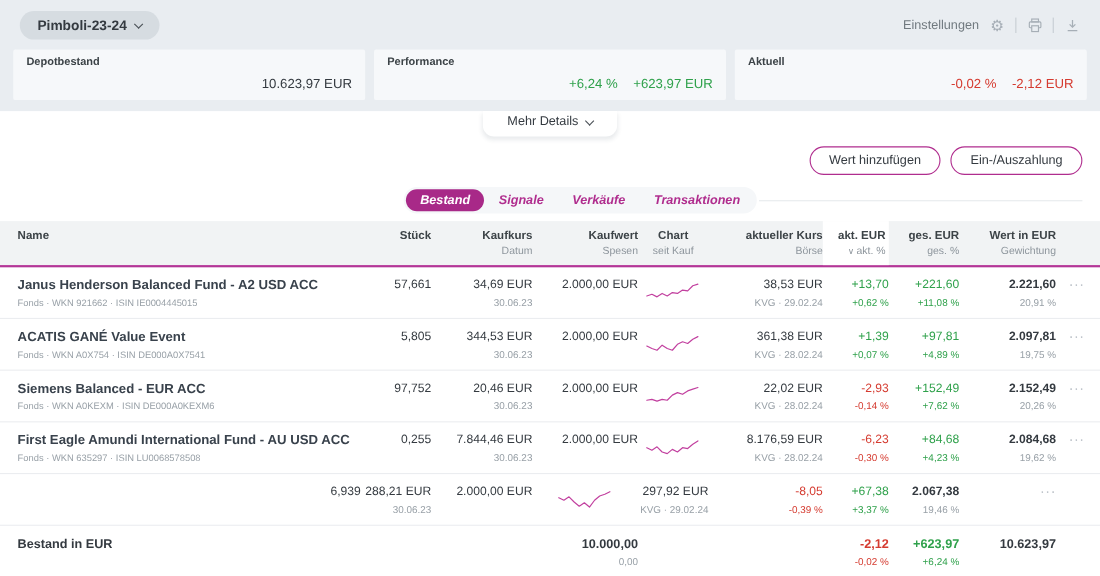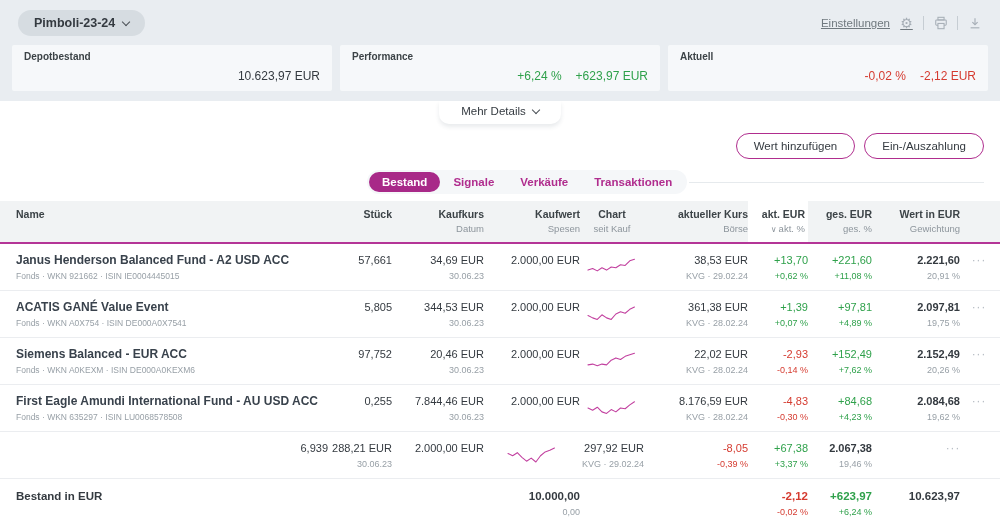--- a/index.html
+++ b/index.html
@@ -18,40 +18,40 @@
   *{box-sizing:border-box;margin:0;padding:0;}
   html,body{width:1000px;height:524px;overflow:hidden;}
   body{font-family:"Liberation Sans",sans-serif;background:#fff;color:var(--text);}
   .page{width:1000px;height:524px;position:relative;}
 
   
   .top{background:var(--topbg);padding:8px 12px 10px 12px;}
   .top-row1{display:flex;justify-content:space-between;align-items:center;height:30px;padding:0 6px 0 6px;}
   .portfolio-pill{display:flex;align-items:center;gap:8px;background:#d6dce1;border-radius:16px;padding:6px 16px;font-size:12.5px;font-weight:bold;color:#343a40;cursor:pointer;}
   .chev{width:6px;height:6px;border-right:1.6px solid #4a5056;border-bottom:1.6px solid #4a5056;transform:rotate(45deg);margin-top:-3px;display:inline-block;}
-  .settings{display:flex;align-items:center;gap:9px;color:#70797f;font-size:11.5px;text-decoration:underline;}
+  .settings{display:flex;align-items:center;gap:9px;color:#70797f;font-size:11.5px;}
   .settings .ic{width:15px;height:15px;display:inline-flex;align-items:center;justify-content:center;color:#a6aeb6;cursor:pointer;}
   .settings .gear{font-size:14px;line-height:1;}
   .vsep{width:1px;height:14px;background:#c6cdd3;}
   .cards{display:flex;gap:8px;margin-top:7px;}
   .card{flex:1;background:var(--cardbg);border-radius:2px;padding:6px 12px 8px 12px;height:46px;display:flex;flex-direction:column;justify-content:space-between;}
   .card-label{font-size:10px;font-weight:bold;color:#3c4347;}
   .card-value{text-align:right;font-size:12px;color:#343a40;}
   .card-value .gap{display:inline-block;width:14px;}
 
   
   .more-tab{width:122px;margin:0 auto;background:#fff;text-align:left;font-size:11.5px;color:#343a40;padding:4px 0 7px 0;border-radius:0 0 10px 10px;box-shadow:0 3px 4px rgba(40,60,80,.10);display:flex;align-items:center;justify-content:center;gap:7px;cursor:pointer;}
 
   
   .actions{display:flex;justify-content:flex-end;gap:9px;padding:9px 16px 4px 16px;}
   .btn-outline{border:1.5px solid var(--magenta);border-radius:16px;background:#fff;color:#343a40;font-size:11.5px;padding:6px 17px;font-family:inherit;cursor:pointer;}
 
   
   .tabs-row{display:flex;align-items:center;margin:7px 16px 0 16px;}
-  .tab-strip{display:flex;align-items:center;background:#f5f7f9;border-radius:15px;margin-left:351px;padding:2px;}
+  .tab-strip{display:flex;align-items:center;background:#f5f7f9;border-radius:15px;margin-left:351px;padding:2px;font-style:italic;}
   .tab{padding:4px 13px;font-size:11.5px;font-weight:bold;color:var(--magenta);border-radius:13px;cursor:pointer;white-space:nowrap;}
   .tab.active{background:var(--magenta-deep);color:#fff;}
   .tabs-divider{flex:1;height:1px;background:#e6eaed;margin-left:2px;}
 
   
   .grid{display:grid;grid-template-columns:1fr 64px 92px 96px 64px 104px 60px 64px 88px 26px;padding-left:16px;padding-right:14px;align-items:start;}
   .thead{background:var(--headbg);margin-top:7px;border-bottom:2.5px solid #b43597;align-items:stretch;}
   .th{padding:7px 0 6px 0;text-align:right;}
   .th.left{text-align:left;}
   .th.center{text-align:center;}
@@ -331,21 +331,21 @@
       <div class="spark">
         <svg viewBox="0 0 62 24">
             <polyline points="0,12 6,15 12,11 18,17 24,19 30,14 36,17 42,12 48,13 54,8 60,4"></polyline>
           </svg>
       </div>
       <div class="cell">
           <div class="cell-main">8.176,59 EUR</div>
           <div class="cell-sub">KVG · 28.02.24</div>
         </div>
       <div class="cell">
-          <div class="cell-main sign neg">-4,83</div>
+          <div class="cell-main sign neg">-6,23</div>
           <div class="cell-sub sign neg">-0,30 %</div>
         </div>
       <div class="cell">
           <div class="cell-main sign pos">+84,68</div>
           <div class="cell-sub sign pos">+4,23 %</div>
         </div>
       <div class="cell">
           <div class="cell-main" style="font-weight:bold">2.084,68</div>
           <div class="cell-sub">19,62 %</div>
         </div>

